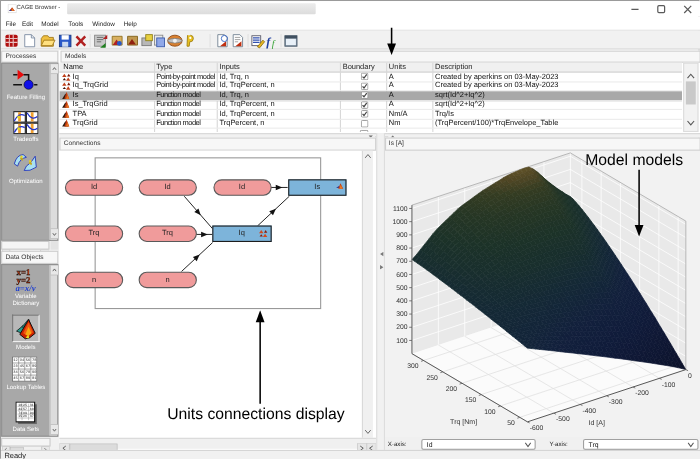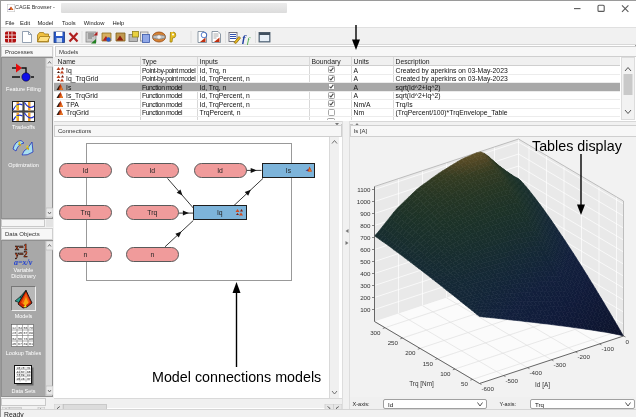--- a/index.html
+++ b/index.html
@@ -421,21 +421,21 @@
             <path d="M1 8 L5 2 L9 8 Z" fill="#d2491c"></path>
             <path d="M8 15 L12 9 L16 15 Z" fill="#d2491c"></path>
             <path d="M10 7 L13 2 L16 7 Z" fill="#8a1a08"></path>
             <path d="M2 14 L5 10 L8 14 Z" fill="#8a1a08"></path>
           </svg></div>
 
     <svg class="abs" style="left:176px;top:145.5px" width="14" height="86" viewBox="0 0 14 86">
           <line x1="6.5" y1="6" x2="6.5" y2="85" stroke="#000" stroke-width="1.4"></line>
           <path d="M6.5 0 L2.5 11 L10.5 11 Z" fill="#000"></path>
         </svg>
-    <div class="annot" style="left:98px;top:232px">Model connections models</div>
+    <div class="annot" style="left:98px;top:232px">Units connections display</div>
   </div>
 
   <div class="abs" style="left:275px;top:11.5px;width:10px;height:261.5px;background:#f0f0f0;border-left:1px solid #d9d9d9">
     <svg width="9" height="261" viewBox="0 0 9 261">
           <path d="M2 6.5 L4.5 3.5 L7 6.5" stroke="#666" stroke-width="0.9" fill="none"></path>
           <path d="M2 254 L4.5 257 L7 254" stroke="#666" stroke-width="0.9" fill="none"></path>
         </svg>
   </div>
 
   <div class="abs" style="left:0;top:273px;width:288px;height:9.5px;background:#f0f0f0;border-top:1px solid #d9d9d9">
@@ -2027,19 +2027,19 @@
 </div>
 
 <div class="abs" style="left:0;top:408px;width:636px;height:9px;background:#f1f1f1;border-top:1px solid #d5d5d5">
   <span class="abs" style="left:3px;top:1px;font-size:6.8px;color:#222">Ready</span>
 </div>
 
 <svg class="abs" style="left:348px;top:24px" width="14" height="26" viewBox="0 0 14 26">
       <line x1="7" y1="0" x2="7" y2="19" stroke="#000" stroke-width="1.4"></line>
       <path d="M7 25 L3 14.5 L11 14.5 Z" fill="#000"></path>
     </svg>
-<div class="annot" style="left:531px;top:137px">Tables display</div>
+<div class="annot" style="left:531px;top:137px">Model models</div>
 <svg class="abs" style="left:573px;top:153px" width="14" height="62" viewBox="0 0 14 62">
       <line x1="7" y1="0" x2="7" y2="55" stroke="#000" stroke-width="1.4"></line>
       <path d="M7 61 L3 50.5 L11 50.5 Z" fill="#000"></path>
     </svg>
 
 </div>
 
 </body></html>

